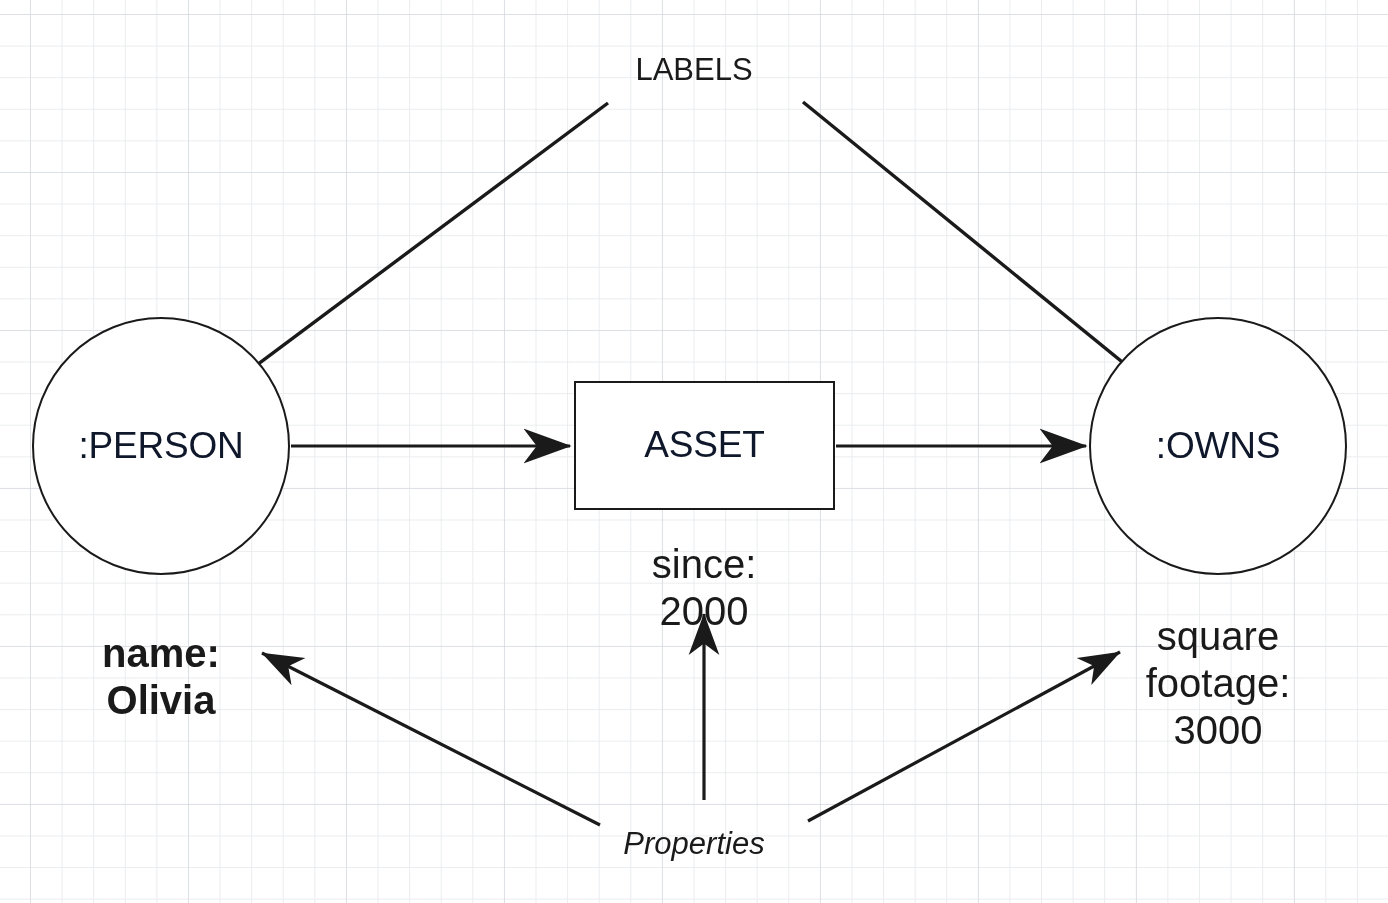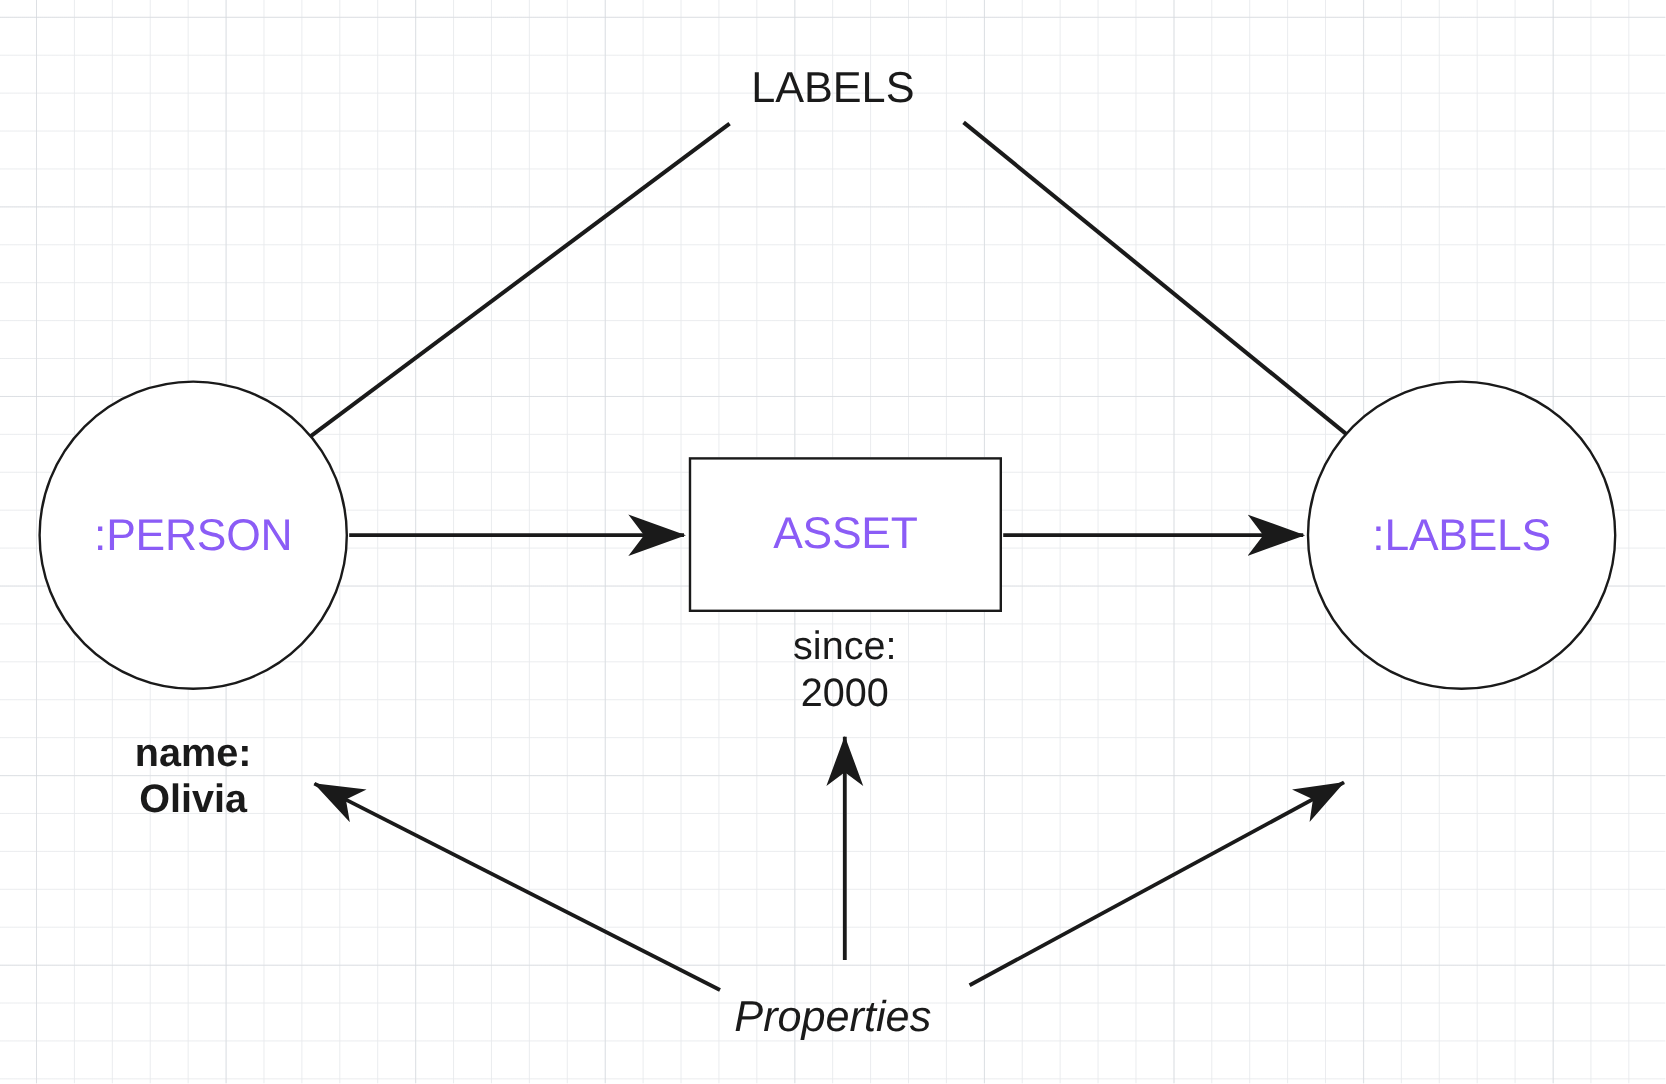--- a/index.html
+++ b/index.html
@@ -46,38 +46,39 @@
     border: 2px solid #1a1a1a;
     display: flex;
     align-items: center;
     justify-content: center;
   }
   .circle-node {
     border-radius: 50%;
   }
   .node-label {
     font-size: 37px;
-    color: #8b5cf6;
+    color: #0f172a;
     font-family: "Liberation Sans", sans-serif;
     line-height: 1.05;
     white-space: nowrap;
     letter-spacing: -0.2px;
   }
   .annotation {
     position: absolute;
-    font-size: 33px;
+    font-size: 40px;
     color: #1a1a1a;
     font-family: "Liberation Sans", sans-serif;
     line-height: 1.18;
     text-align: center;
     white-space: pre-line;
+    margin-top: 22px;
   }
   .caption {
     position: absolute;
-    font-size: 36px;
+    font-size: 31px;
     color: #1a1a1a;
     font-family: "Liberation Sans", sans-serif;
     line-height: 1.18;
     text-align: center;
     white-space: nowrap;
   }
 </style>
 </head>
 <body>
 
@@ -120,21 +121,24 @@
 Olivia</div>
 
   <div class="node-shape" style="left:574px; top:381px; width:261px; height:129px;">
     <span class="node-label">ASSET</span>
   </div>
 
   <div class="annotation" style="left:594px; top:519px; width:220px;">since:
 2000</div>
 
   <div class="node-shape circle-node" style="left:1089px; top:317px; width:258px; height:258px;">
-    <span class="node-label">:LABELS</span>
+    <span class="node-label">:OWNS</span>
   </div>
 
+  <div class="annotation" style="left:1108px; top:591px; width:220px;">square
+footage:
+3000</div>
 
   <div class="caption" style="left:0; top:826px; width:1388px; text-align:center;font-style:italic;">
     <span>Properties</span>
   </div>
 
 </div>
 
 </body></html>

